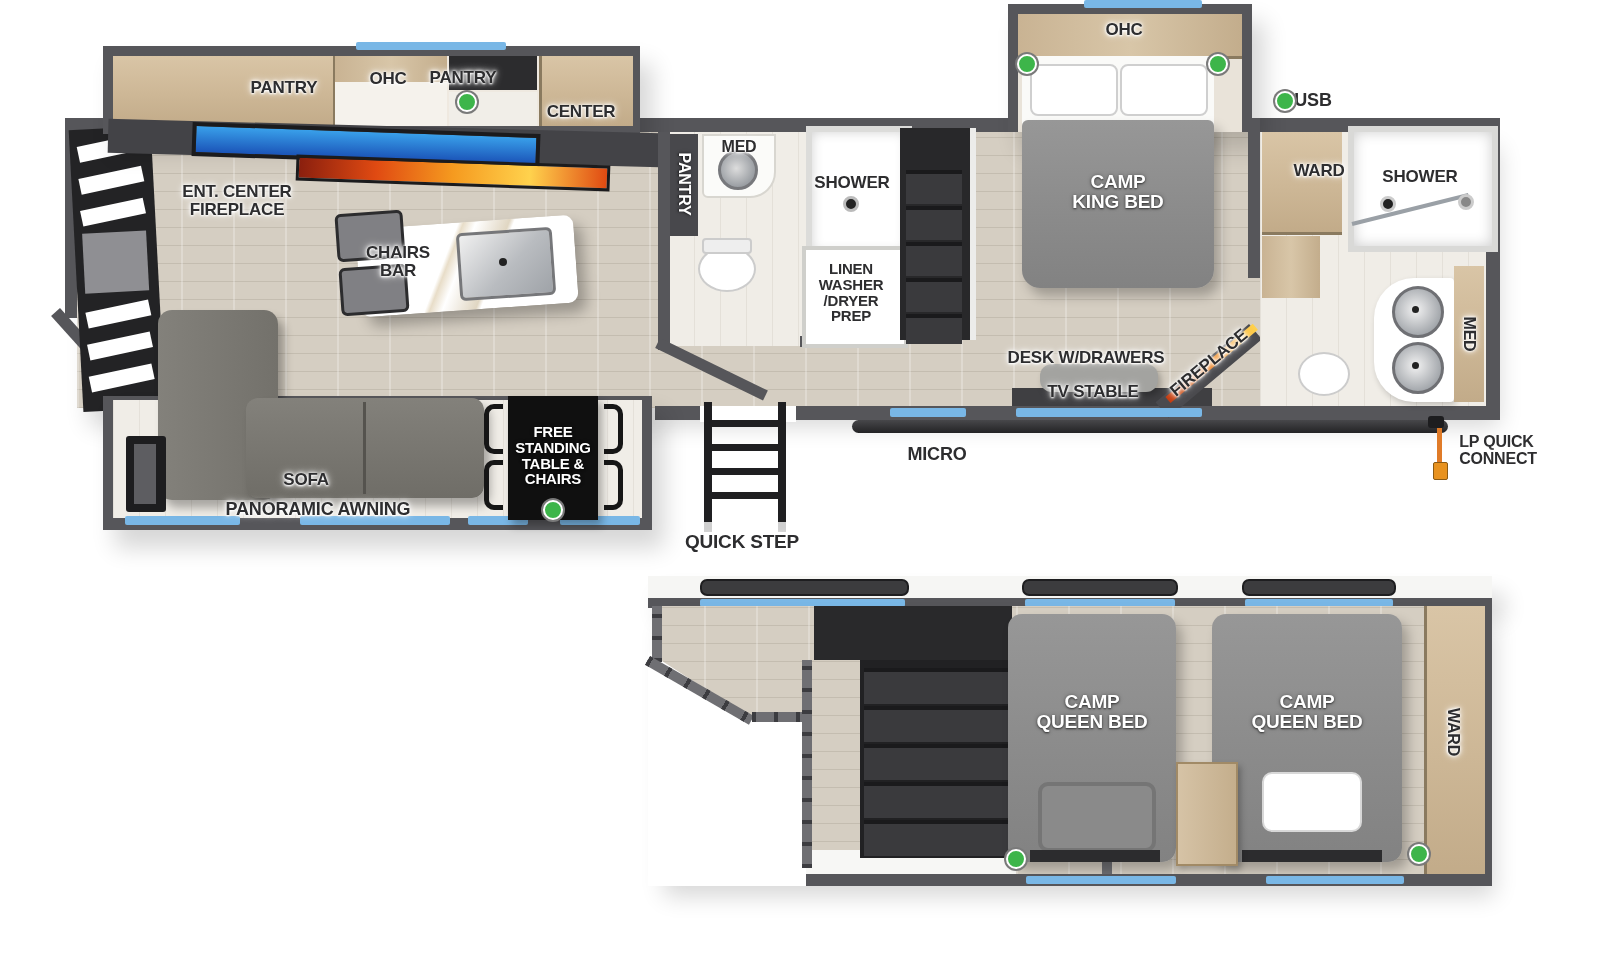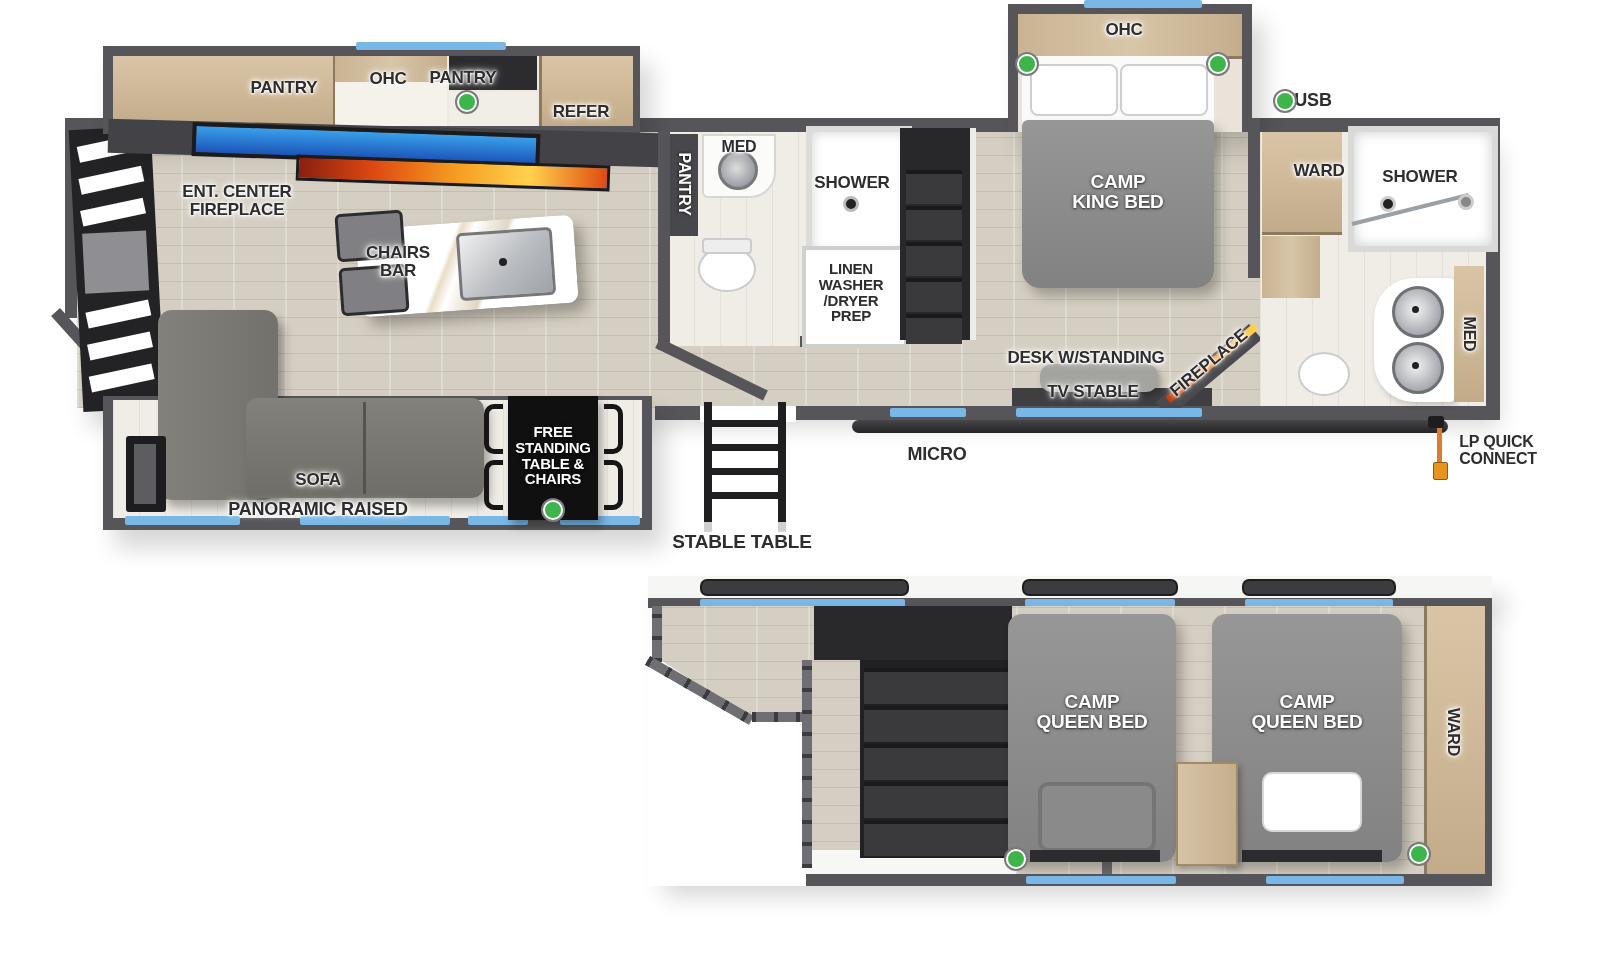--- a/index.html
+++ b/index.html
@@ -70,21 +70,21 @@
       <div class="abs" style="left:336px;top:0;width:88px;height:34px;background:#2c2c2e;"></div>
       <div class="abs" style="left:336px;top:36px;width:88px;height:34px;background:#f1eee8;"></div>
       <div class="abs wood" style="left:426px;top:0;width:91px;height:70px;border-left:3px solid #8a7a5f;"></div>
     </div>
   </div>
   <div class="blue" style="left:356px;top:42px;width:150px;height:8px;"></div>
   <div class="lbl" style="left:284px;top:88px;">PANTRY</div>
   <div class="lbl" style="left:388px;top:79px;">OHC</div>
   <div class="lbl" style="left:463px;top:78px;">PANTRY</div>
   <div class="dot" style="left:457px;top:92px;"></div>
-  <div class="lbl" style="left:581px;top:112px;">REFER</div>
+  <div class="lbl" style="left:581px;top:112px;">CENTER</div>
 
   <div class="abs" style="left:108px;top:126px;width:552px;height:34px;background:#434347;transform:rotate(1.5deg);"></div>
   <div class="abs" style="left:192px;top:128px;width:340px;height:26px;background:linear-gradient(180deg,#39a0ea,#1b54b8);border:4px solid #1b1b1d;transform:rotate(2deg);"></div>
   <div class="abs" style="left:296px;top:160px;width:308px;height:20px;background:linear-gradient(90deg,#8a1f0e,#e04a12,#f59a1f,#ffd24d,#e04a12);border:3px solid #1b1b1d;transform:rotate(2deg);"></div>
   <div class="lbl" style="left:237px;top:201px;">ENT. CENTER
 FIREPLACE</div>
 
   <div class="abs" style="left:358px;top:222px;width:218px;height:88px;border-radius:10px;transform:rotate(-4deg);
               background:#ffffff;background-image:linear-gradient(115deg,transparent 40%,#e8ddc8 42%,transparent 47%,#e0d6c2 60%,transparent 62%);
               box-shadow:8px 10px 14px rgba(0,0,0,.28);"></div>
@@ -103,22 +103,22 @@
   <div class="blue" style="left:300px;top:516px;width:150px;height:9px;"></div>
   <div class="blue" style="left:468px;top:516px;width:60px;height:9px;"></div>
   <div class="blue" style="left:560px;top:516px;width:80px;height:9px;"></div>
 
   <div class="abs" style="left:158px;top:310px;width:120px;height:190px;background:linear-gradient(90deg,#83817b,#73716b);border-radius:14px;box-shadow:6px 8px 10px rgba(0,0,0,.3);"></div>
   <div class="abs" style="left:246px;top:398px;width:238px;height:100px;background:linear-gradient(180deg,#83817b,#6f6d67);border-radius:12px;box-shadow:6px 8px 10px rgba(0,0,0,.3);"></div>
   <div class="abs" style="left:363px;top:402px;width:3px;height:92px;background:#55534e;"></div>
   <div class="abs" style="left:126px;top:436px;width:40px;height:76px;background:#1d1d1f;border-radius:3px;">
     <div class="abs" style="left:8px;top:8px;width:22px;height:60px;background:#5d5d61;"></div>
   </div>
-  <div class="lbl" style="left:318px;top:480px;">SOFA</div>
-  <div class="lbl" style="left:318px;top:509px;font-size:18px;">PANORAMIC RAISED</div>
+  <div class="lbl" style="left:306px;top:480px;">SOFA</div>
+  <div class="lbl" style="left:318px;top:509px;font-size:18px;">PANORAMIC AWNING</div>
 
   <div class="chair-l" style="left:484px;top:404px;"></div>
   <div class="chair-l" style="left:484px;top:460px;"></div>
   <div class="abs" style="left:508px;top:396px;width:90px;height:124px;background:#101010;box-shadow:4px 6px 8px rgba(0,0,0,.3);"></div>
   <div class="chair-r" style="left:604px;top:404px;"></div>
   <div class="chair-r" style="left:604px;top:460px;"></div>
   <div class="lbl white" style="left:553px;top:455px;font-size:15px;">FREE
 STANDING
 TABLE &amp;
 CHAIRS</div>
@@ -175,21 +175,21 @@
   <div class="lbl white" style="left:1118px;top:192px;font-size:19px;">CAMP
 KING BED</div>
   <div class="dot" style="left:1017px;top:54px;"></div>
   <div class="dot" style="left:1208px;top:54px;"></div>
 
   <div class="dot" style="left:1275px;top:91px;"></div>
   <div class="lbl" style="left:1313px;top:100px;font-size:18px;">USB</div>
 
   <div class="abs" style="left:1012px;top:388px;width:200px;height:18px;background:#3f3f42;"></div>
   <div class="abs" style="left:1040px;top:364px;width:118px;height:28px;background:#a3a3a0;border-radius:12px;box-shadow:3px 4px 6px rgba(0,0,0,.25);"></div>
-  <div class="lbl" style="left:1086px;top:358px;">DESK W/STANDING</div>
+  <div class="lbl" style="left:1086px;top:358px;">DESK W/DRAWERS</div>
   <div class="lbl" style="left:1093px;top:392px;">TV STABLE</div>
 
   <div class="abs" style="left:1162px;top:400px;width:122px;height:20px;background:#4a4a4e;transform:rotate(-40deg);transform-origin:left center;"></div>
   <div class="abs" style="left:1168px;top:396px;width:114px;height:8px;background:linear-gradient(90deg,#c23a10,#f08018,#ffd24d);transform:rotate(-40deg);transform-origin:left center;"></div>
   <div class="lbl" style="left:1209px;top:363px;transform:translate(-50%,-50%) rotate(-40deg);">FIREPLACE</div>
 
   <div class="wall" style="left:1248px;top:118px;width:12px;height:160px;"></div>
 
   <div class="abs tile" style="left:1260px;top:132px;width:226px;height:274px;"></div>
   <div class="abs wood" style="left:1262px;top:132px;width:80px;height:100px;border-bottom:3px solid #8a7a5f;"></div>
@@ -221,21 +221,21 @@
   <div class="abs" style="left:704px;top:402px;width:84px;height:130px;">
     <div class="abs" style="left:0;top:0;width:8px;height:122px;background:#1f1f21;"></div>
     <div class="abs" style="left:74px;top:0;width:8px;height:122px;background:#1f1f21;"></div>
     <div class="abs" style="left:2px;top:18px;width:80px;height:7px;background:#1f1f21;"></div>
     <div class="abs" style="left:2px;top:42px;width:80px;height:7px;background:#1f1f21;"></div>
     <div class="abs" style="left:2px;top:66px;width:80px;height:7px;background:#1f1f21;"></div>
     <div class="abs" style="left:2px;top:90px;width:80px;height:7px;background:#1f1f21;"></div>
     <div class="abs" style="left:0px;top:120px;width:8px;height:10px;background:#cfcfcf;"></div>
     <div class="abs" style="left:74px;top:120px;width:8px;height:10px;background:#cfcfcf;"></div>
   </div>
-  <div class="lbl" style="left:742px;top:542px;font-size:19px;">STABLE TABLE</div>
+  <div class="lbl" style="left:742px;top:542px;font-size:19px;">QUICK STEP</div>
 
   <div class="abs" style="left:1428px;top:416px;width:16px;height:12px;background:#1d1d1f;border-radius:3px;"></div>
   <div class="abs" style="left:1437px;top:428px;width:5px;height:40px;background:#e07b28;"></div>
   <div class="abs" style="left:1433px;top:462px;width:13px;height:16px;background:#e8921f;border:1px solid #8a5a14;border-radius:2px;"></div>
   <div class="lbl" style="left:1498px;top:451px;font-size:16px;text-align:left;transform:translate(-50%,-50%);">LP QUICK
 CONNECT</div>
 
   <div class="abs shadow" style="left:648px;top:576px;width:844px;height:26px;background:#f6f6f4;"></div>
   <div class="abs" style="left:700px;top:579px;width:205px;height:13px;background:#3c3c3e;border:2px solid #1e1e20;border-radius:7px;"></div>
   <div class="abs" style="left:1022px;top:579px;width:152px;height:13px;background:#3c3c3e;border:2px solid #1e1e20;border-radius:7px;"></div>

